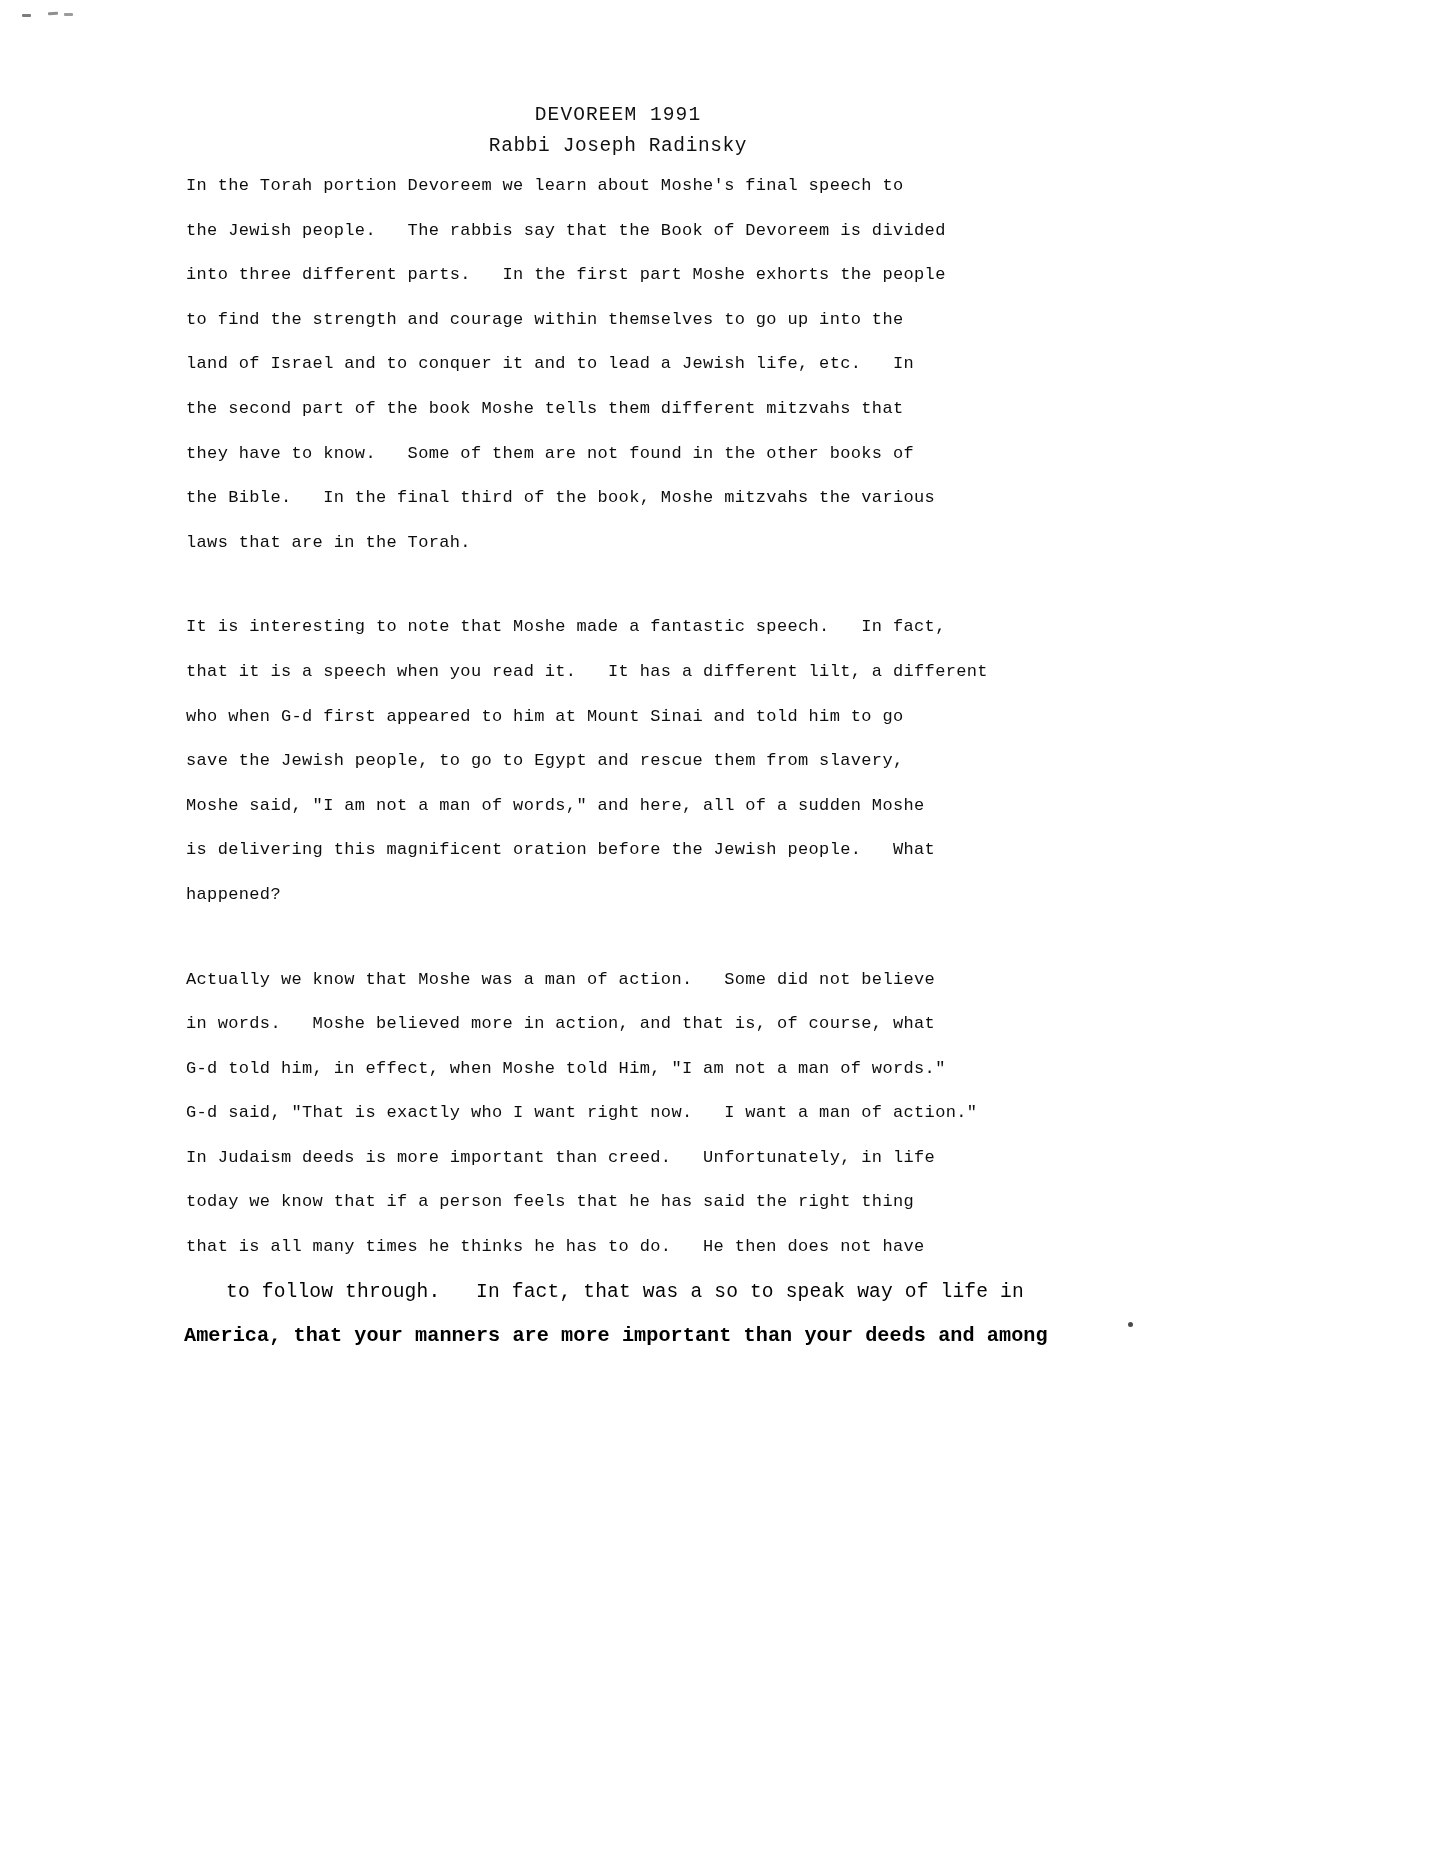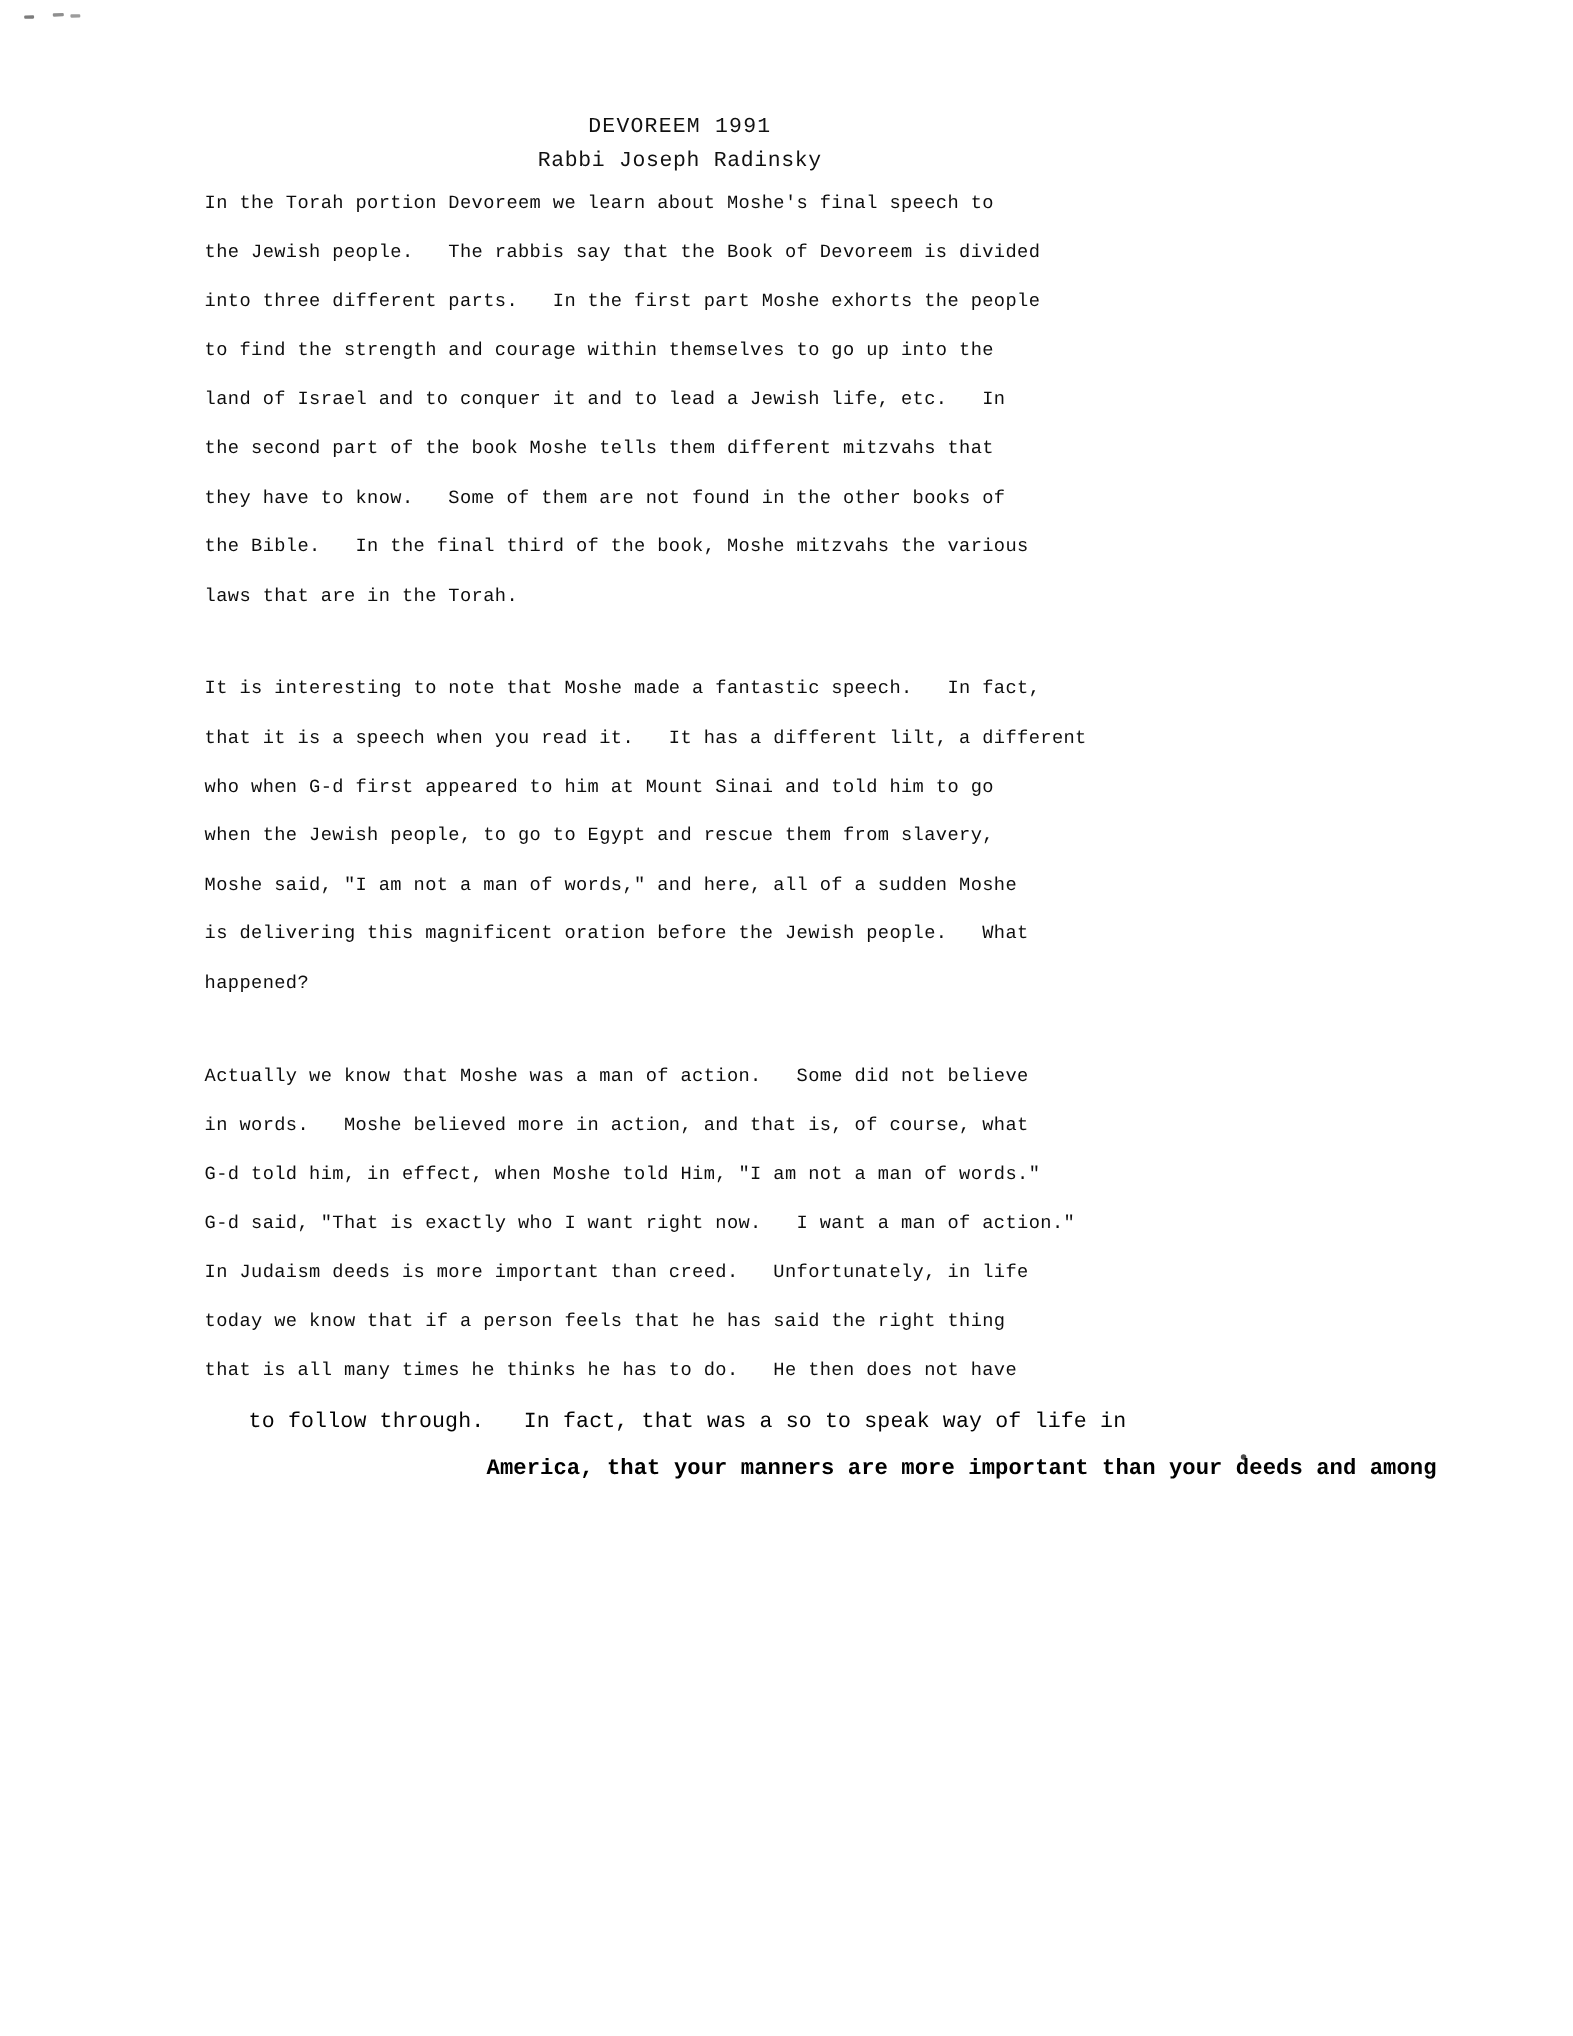--- a/index.html
+++ b/index.html
@@ -83,21 +83,20 @@
     letter-spacing: 0.15px;
     color: #040404;
     margin-left: 40px;
   }
   .line.skew-2 {
     font-size: 20.2px;
     letter-spacing: 0.05px;
     color: #000000;
     font-weight: 600;
     margin-left: -2px;
-    text-align: right;
   }
 </style>
 </head>
 <body>
 
 <div class="page">
 
   <div class="artifact artifact-a"></div>
   <div class="artifact artifact-b"></div>
   <div class="artifact artifact-c"></div>
@@ -119,21 +118,21 @@
       <span class="line">the second part of the book Moshe tells them different mitzvahs that</span>
       <span class="line">they have to know.   Some of them are not found in the other books of</span>
       <span class="line">the Bible.   In the final third of the book, Moshe mitzvahs the various</span>
       <span class="line">laws that are in the Torah.</span>
     </p>
 
     <p class="para">
       <span class="line">It is interesting to note that Moshe made a fantastic speech.   In fact,</span>
       <span class="line">that it is a speech when you read it.   It has a different lilt, a different</span>
       <span class="line">who when G-d first appeared to him at Mount Sinai and told him to go</span>
-      <span class="line">when the Jewish people, to go to Egypt and rescue them from slavery,</span>
+      <span class="line">save the Jewish people, to go to Egypt and rescue them from slavery,</span>
       <span class="line">Moshe said, "I am not a man of words," and here, all of a sudden Moshe</span>
       <span class="line">is delivering this magnificent oration before the Jewish people.   What</span>
       <span class="line">happened?</span>
     </p>
 
     <p class="para">
       <span class="line">Actually we know that Moshe was a man of action.   Some did not believe</span>
       <span class="line">in words.   Moshe believed more in action, and that is, of course, what</span>
       <span class="line">G-d told him, in effect, when Moshe told Him, "I am not a man of words."</span>
       <span class="line">G-d said, "That is exactly who I want right now.   I want a man of action."</span>

